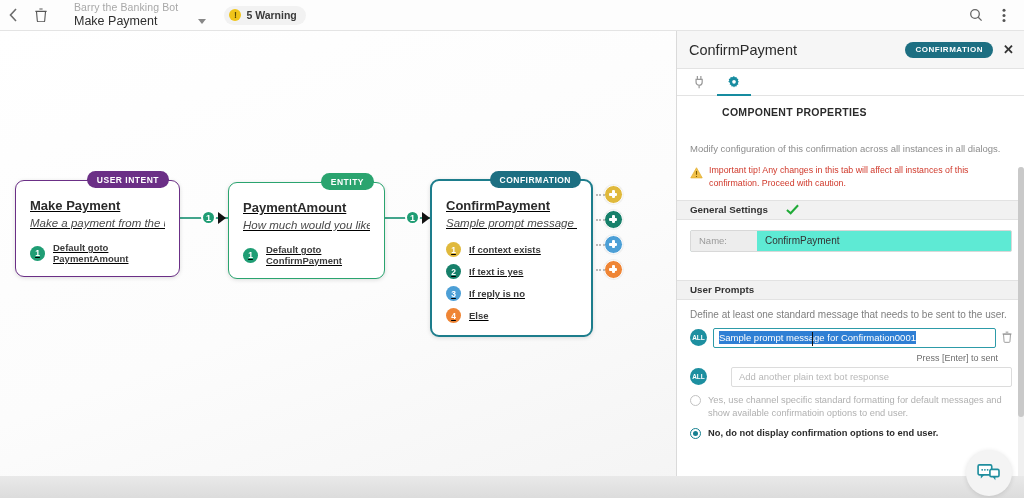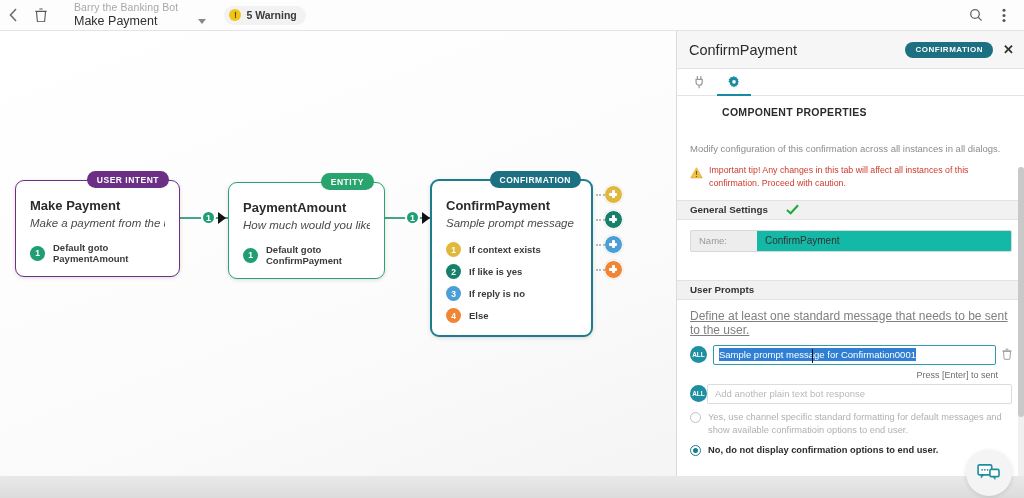--- a/index.html
+++ b/index.html
@@ -67,20 +67,21 @@
   .arrow-head {
     position: absolute; width: 0; height: 0; z-index: 3;
     border-top: 6px solid transparent; border-bottom: 6px solid transparent;
     border-left: 8px solid #111;
   }
 
   .node {
     position: absolute; background: #fff; border-radius: 9px;
     box-shadow: 0 1px 4px rgba(0,0,0,.13);
     padding: 13px 14px 12px 14px;
+    text-decoration: underline;
   }
   .node-intent { left: 15px; top: 149px; width: 165px; border: 1.6px solid #6b2f86; }
   .node-entity { left: 228px; top: 151px; width: 157px; border: 1.6px solid #2aa46f; }
   .node-confirm { left: 430px; top: 148px; width: 163px; border: 2px solid #1d7d8c; }
 
   .badge {
     position: absolute; right: 10px; top: -10px; height: 17px; padding: 0 10px;
     border-radius: 9px; color: #fff; font-size: 8.5px; font-weight: bold;
     letter-spacing: .5px; display: flex; align-items: center;
   }
@@ -169,34 +170,34 @@
   .tip-txt { font-size: 8.8px; color: #d0392b; line-height: 1.45; }
 
   .band {
     background: #f1f1f1; border-top: 1px solid #e2e2e2; border-bottom: 1px solid #e2e2e2;
     height: 20px; display: flex; align-items: center; padding: 0 13px; gap: 18px;
   }
   .band-lbl { font-size: 9.8px; font-weight: bold; color: #333; }
 
   .field-row {
     margin: 10px 13px 0 13px; height: 22px; display: flex;
-    border: 1px solid #d8d8d8; border-radius: 2px; background: #14b8a6;
+    border: 1px solid #d8d8d8; border-radius: 2px; background: #5eead4;
   }
   .field-key {
     width: 66px; background: #ededed; display: flex; align-items: center;
     padding-left: 8px; font-size: 9.5px; color: #9a9a9a;
   }
   .field-val {
     flex: 1; border: none; outline: none; background: transparent;
     padding-left: 8px; font-size: 10px; color: #333;
     font-family: "Liberation Sans", sans-serif;
   }
   .gap-block { height: 28px; }
 
-  .prompt-desc { font-size: 12px; color: #7f7f7f; padding: 9px 10px 0 13px; text-decoration: underline; }
+  .prompt-desc { font-size: 10px; color: #7f7f7f; padding: 9px 10px 0 13px; }
   .prompt-row { display: flex; align-items: center; gap: 6px; padding: 8px 13px 0 13px; }
   .chip-all {
     width: 17px; height: 17px; border-radius: 50%; flex: none; background: #1d8fa0;
     color: #fff; font-size: 6.5px; font-weight: bold;
     display: flex; align-items: center; justify-content: center;
   }
   .prompt-input {
     flex: 1; height: 20px; border: 1.4px solid #2d9ba8; border-radius: 2px;
     display: flex; align-items: center; padding: 0 5px; background: #fff;
     position: relative; cursor: text;
@@ -205,21 +206,21 @@
     font-size: 9.5px; color: #ffffff; background: #2f7fd4;
     padding: 1px 0; white-space: nowrap;
   }
   .caret-bar {
     position: absolute; left: 98px; top: 3px; width: 1px; height: 14px; background: #111;
   }
   .trash-sm { flex: none; cursor: pointer; }
   .press-enter {
     text-align: right; font-size: 9px; color: #6d6d6d; padding: 5px 27px 0 0;
   }
-  .prompt-row2 { display: flex; align-items: center; gap: 0; padding: 4px 13px 0 13px; justify-content: space-between; }
+  .prompt-row2 { display: flex; align-items: center; gap: 24px; padding: 4px 13px 0 13px; justify-content: space-between; }
   .prompt-placeholder {
     flex: 1; height: 20px; border: 1px solid #dcdcdc; border-radius: 2px;
     display: flex; align-items: center; padding: 0 7px; background: #fff;
     font-size: 9.5px; color: #b8b8b8; cursor: text;
   }
 
   .opts-title { font-size: 9.8px; font-weight: bold; color: #333; padding: 14px 13px 0 13px; }
   .radio-row { display: flex; gap: 7px; padding: 7px 20px 0 13px; cursor: pointer; }
   .radio {
     flex: none; width: 11px; height: 11px; border-radius: 50%;
@@ -343,21 +344,21 @@
       <div class="badge badge-confirm">CONFIRMATION</div>
       <div class="node-title">ConfirmPayment</div>
       <div class="node-sub">Sample prompt message for Con...</div>
       <div class="node-rows">
         <div class="node-row">
           <span class="row-num" style="background:#e0b93c">1</span>
           <span class="row-lbl">If context exists</span>
         </div>
         <div class="node-row">
           <span class="row-num" style="background:#17806a">2</span>
-          <span class="row-lbl">If like is yes</span>
+          <span class="row-lbl">If text is yes</span>
         </div>
         <div class="node-row">
           <span class="row-num" style="background:#4c9fd6">3</span>
           <span class="row-lbl">If reply is no</span>
         </div>
         <div class="node-row">
           <span class="row-num" style="background:#ef8535">4</span>
           <span class="row-lbl">Else</span>
         </div>
       </div>

